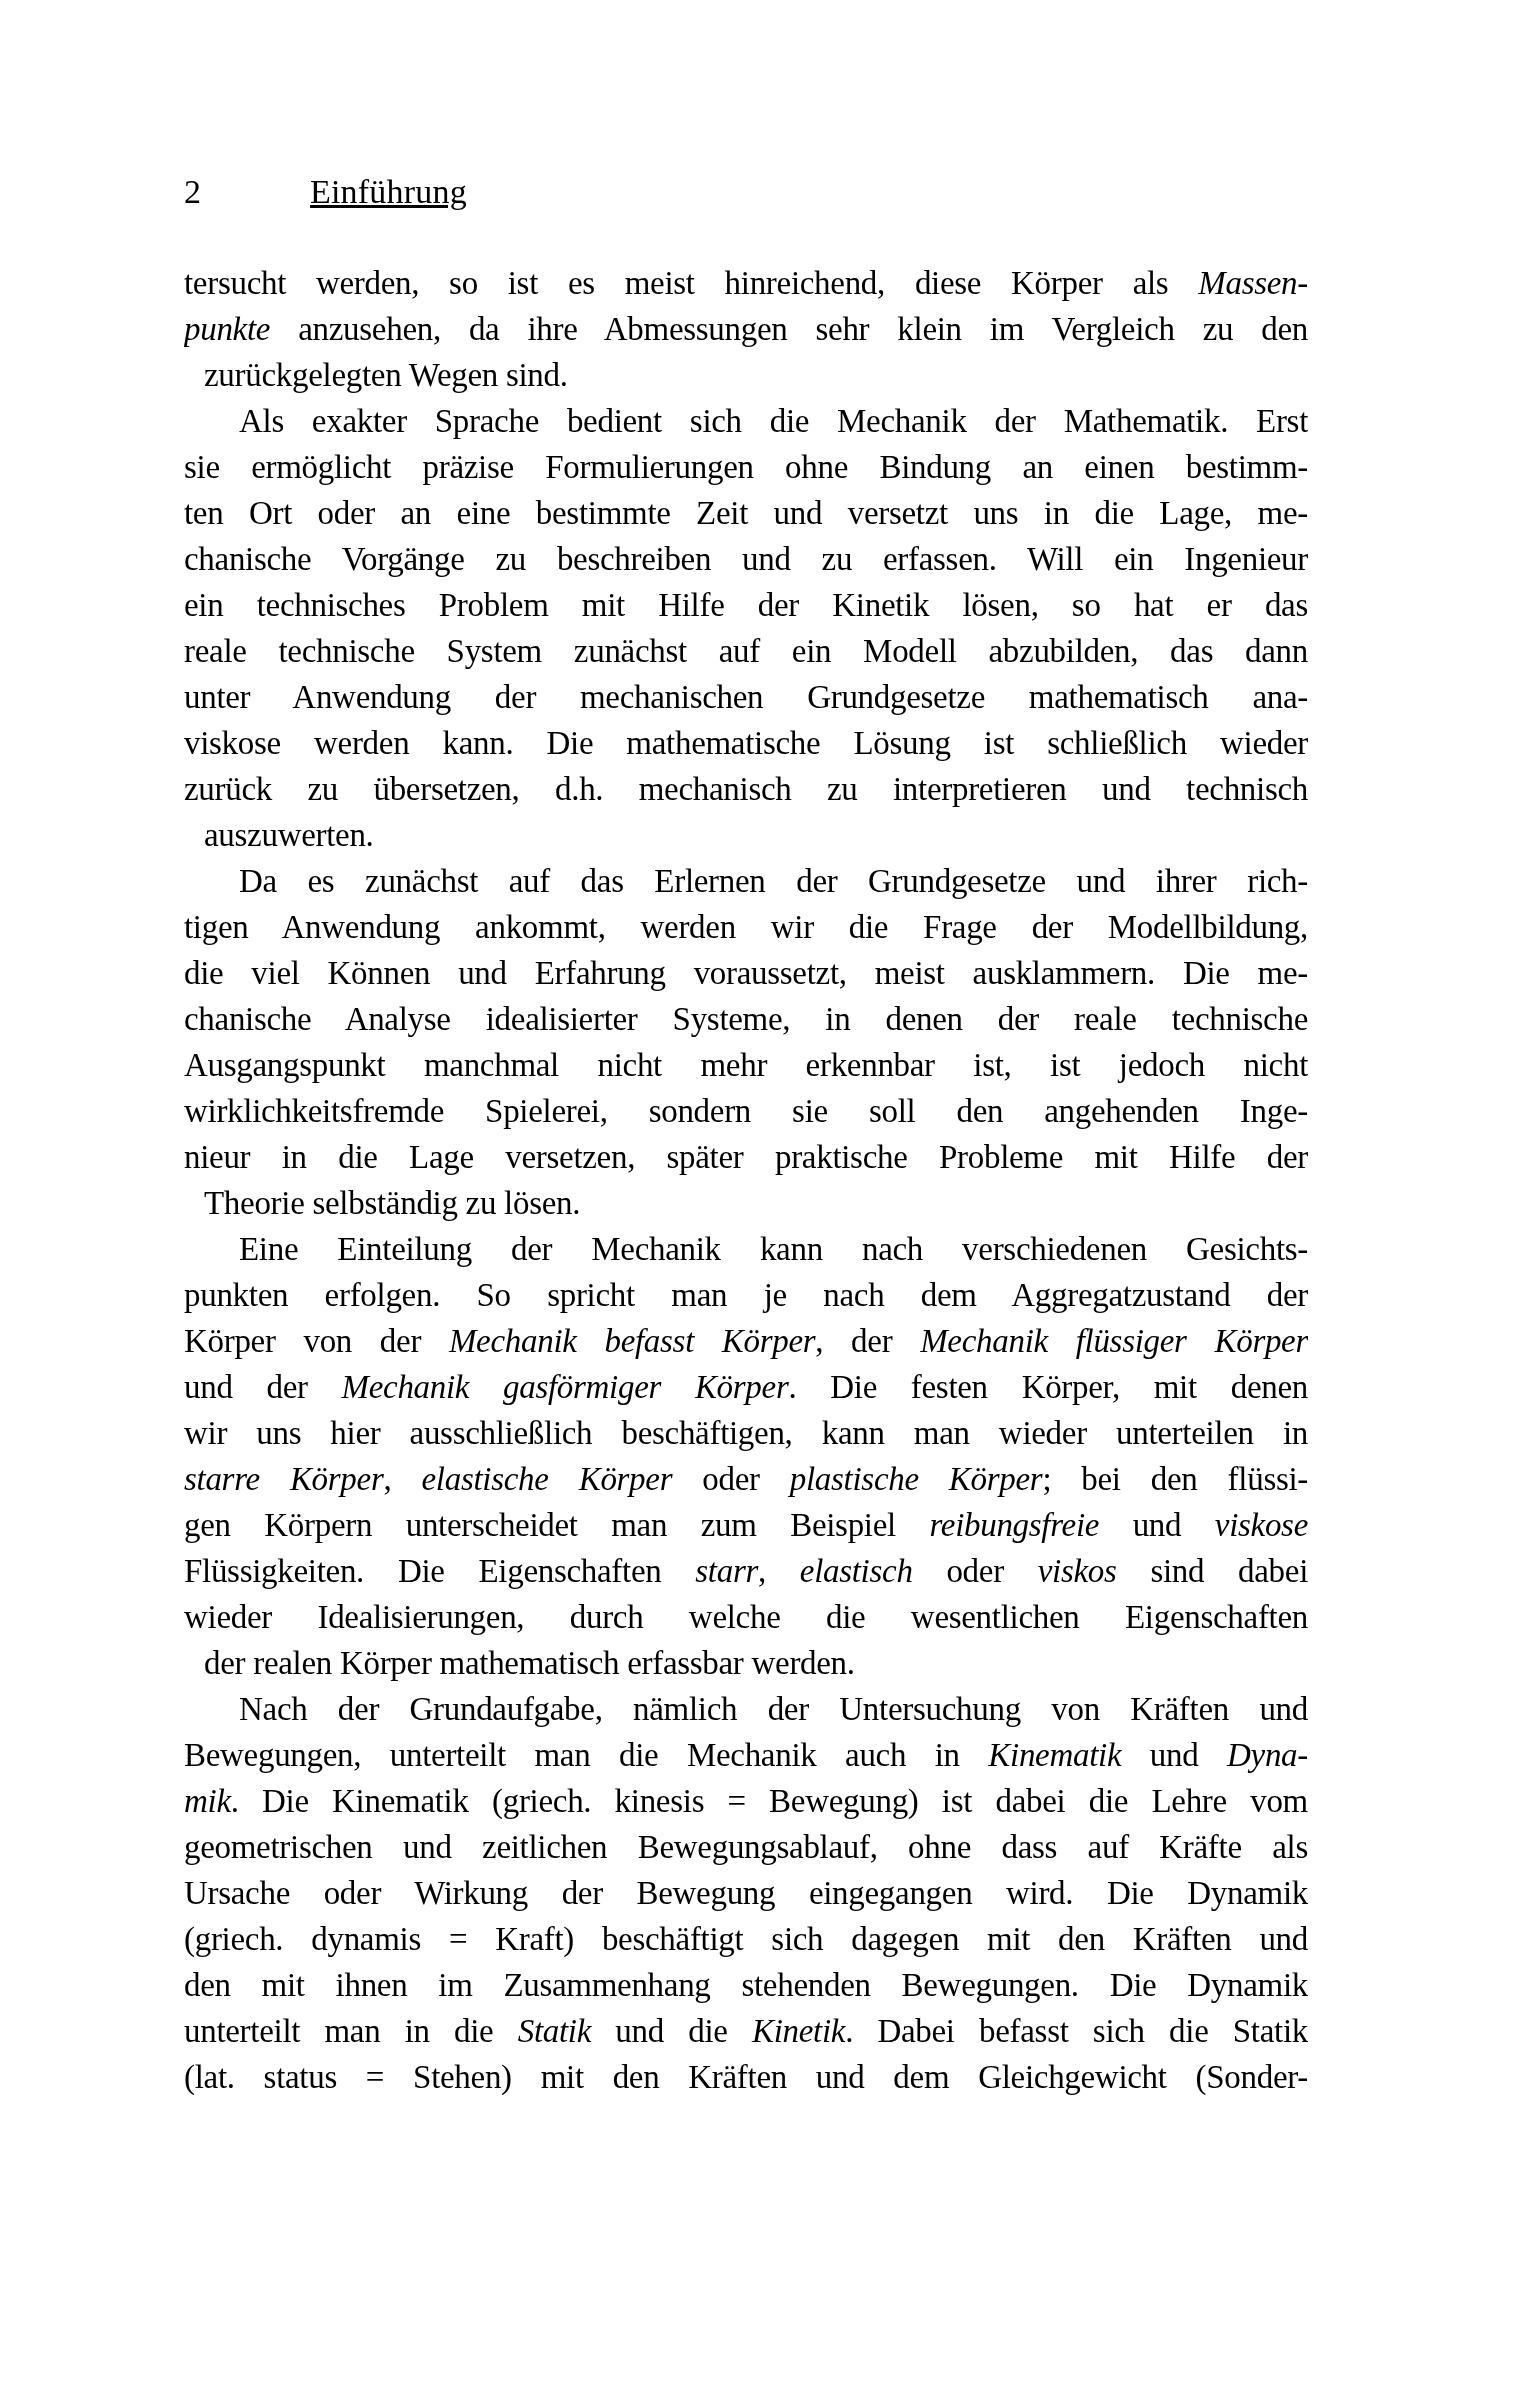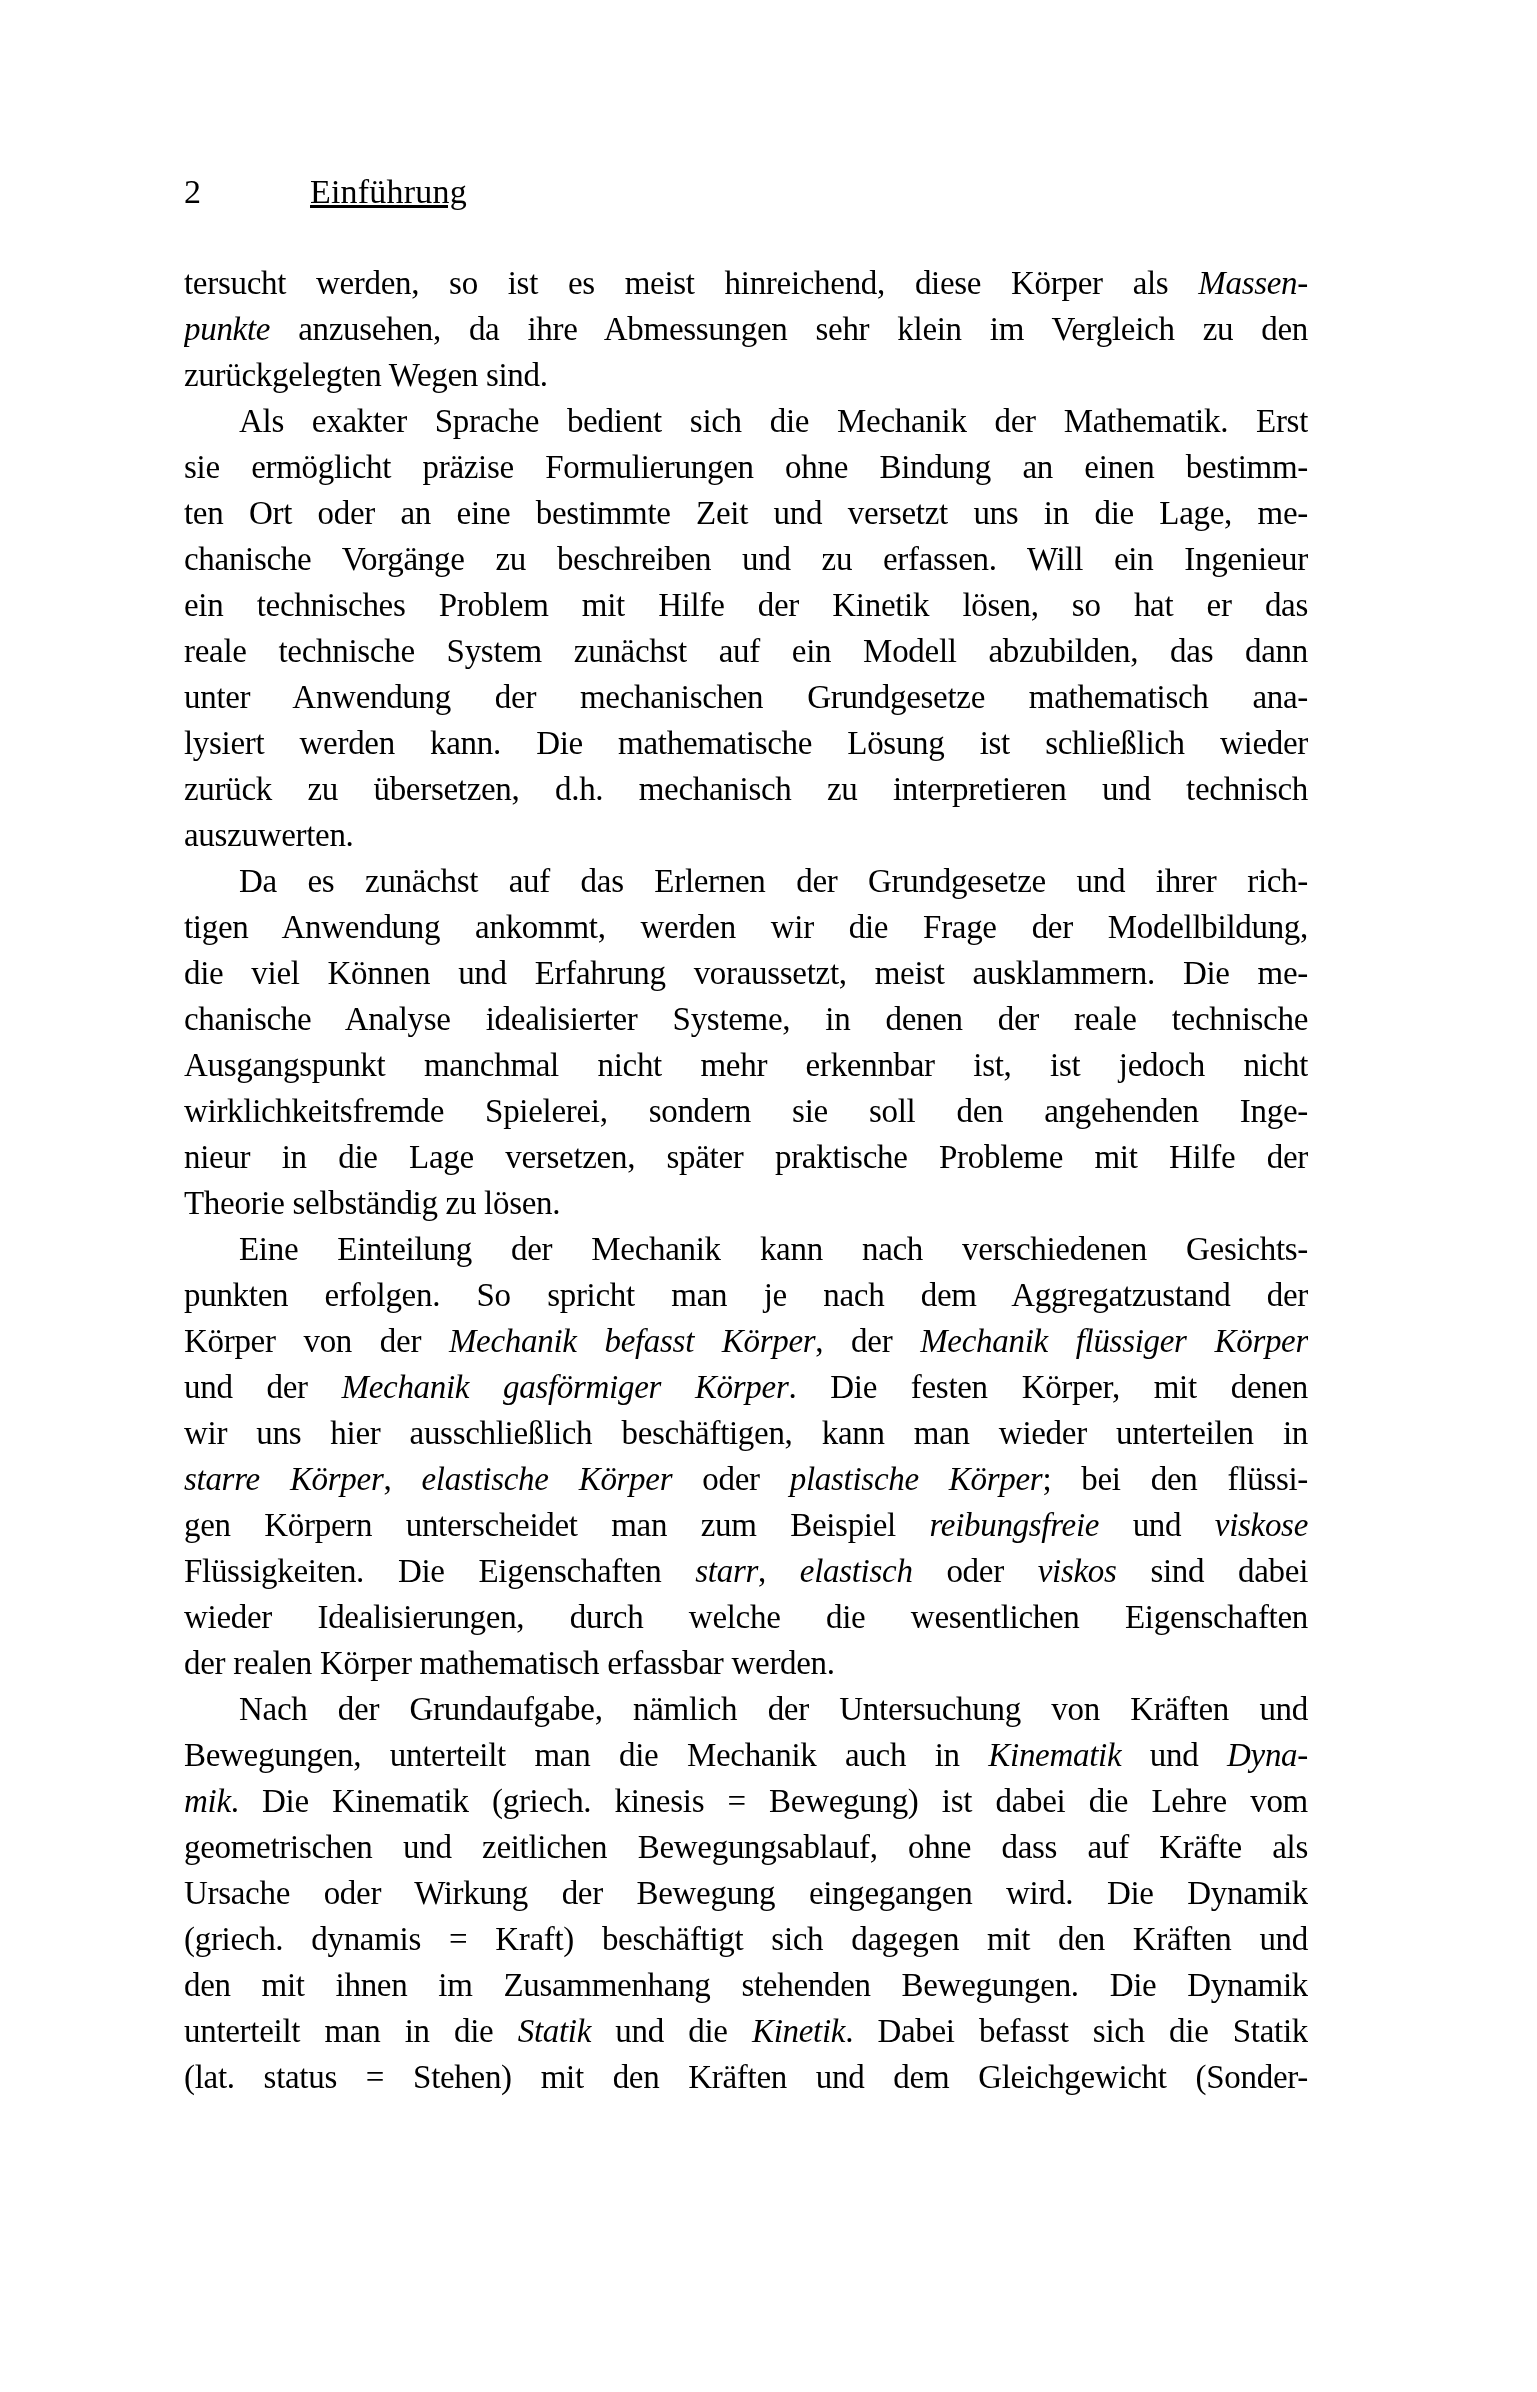--- a/index.html
+++ b/index.html
@@ -47,20 +47,21 @@
   .line {
     height: 46px;
     line-height: 46px;
     overflow: hidden;
     text-align: justify;
     text-align-last: justify;
     white-space: normal;
   }
   .line.flush {
     text-align-last: left;
+    margin-left: 20px;
   }
   .line.indent {
     padding-left: 55px;
   }
   .line i {
   }
 </style>
 </head>
 <body>
 
@@ -73,21 +74,21 @@
     <div class="line"><span>tersucht werden, so ist es meist hinreichend, diese Körper als </span><i>Massen-</i></div>
     <div class="line"><i>punkte</i><span> anzusehen, da ihre Abmessungen sehr klein im Vergleich zu den</span></div>
     <div class="line flush"><span>zurückgelegten Wegen sind.</span></div>
     <div class="line indent"><span>Als exakter Sprache bedient sich die Mechanik der Mathematik. Erst</span></div>
     <div class="line"><span>sie ermöglicht präzise Formulierungen ohne Bindung an einen bestimm-</span></div>
     <div class="line"><span>ten Ort oder an eine bestimmte Zeit und versetzt uns in die Lage, me-</span></div>
     <div class="line"><span>chanische Vorgänge zu beschreiben und zu erfassen. Will ein Ingenieur</span></div>
     <div class="line"><span>ein technisches Problem mit Hilfe der Kinetik lösen, so hat er das</span></div>
     <div class="line"><span>reale technische System zunächst auf ein Modell abzubilden, das dann</span></div>
     <div class="line"><span>unter Anwendung der mechanischen Grundgesetze mathematisch ana-</span></div>
-    <div class="line"><span>lysiert werden kann. Die mathematische Lösung ist schließlich wieder</span></div>
+    <div class="line"><span>viskose werden kann. Die mathematische Lösung ist schließlich wieder</span></div>
     <div class="line"><span>zurück zu übersetzen, d.h. mechanisch zu interpretieren und technisch</span></div>
     <div class="line flush"><span>auszuwerten.</span></div>
     <div class="line indent"><span>Da es zunächst auf das Erlernen der Grundgesetze und ihrer rich-</span></div>
     <div class="line"><span>tigen Anwendung ankommt, werden wir die Frage der Modellbildung,</span></div>
     <div class="line"><span>die viel Können und Erfahrung voraussetzt, meist ausklammern. Die me-</span></div>
     <div class="line"><span>chanische Analyse idealisierter Systeme, in denen der reale technische</span></div>
     <div class="line"><span>Ausgangspunkt manchmal nicht mehr erkennbar ist, ist jedoch nicht</span></div>
     <div class="line"><span>wirklichkeitsfremde Spielerei, sondern sie soll den angehenden Inge-</span></div>
     <div class="line"><span>nieur in die Lage versetzen, später praktische Probleme mit Hilfe der</span></div>
     <div class="line flush"><span>Theorie selbständig zu lösen.</span></div>

